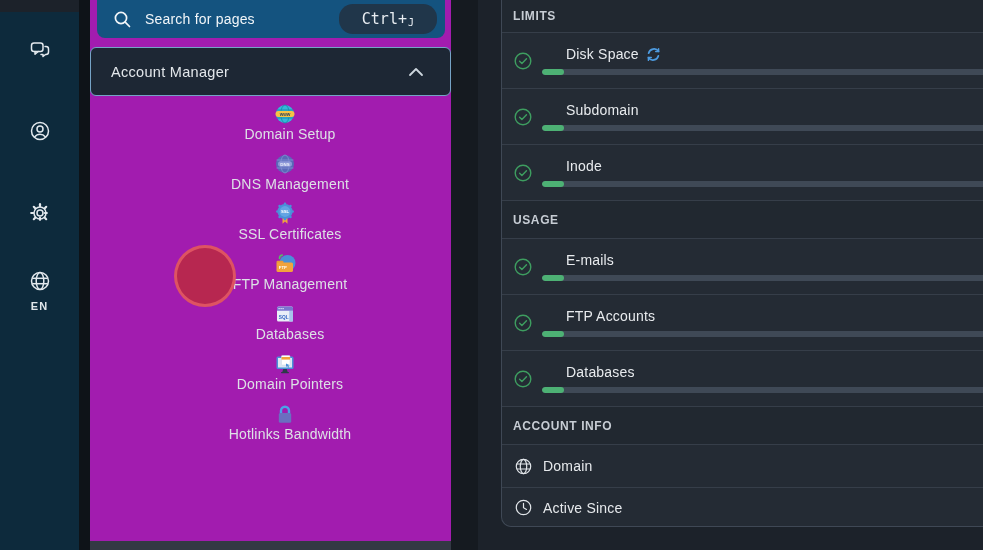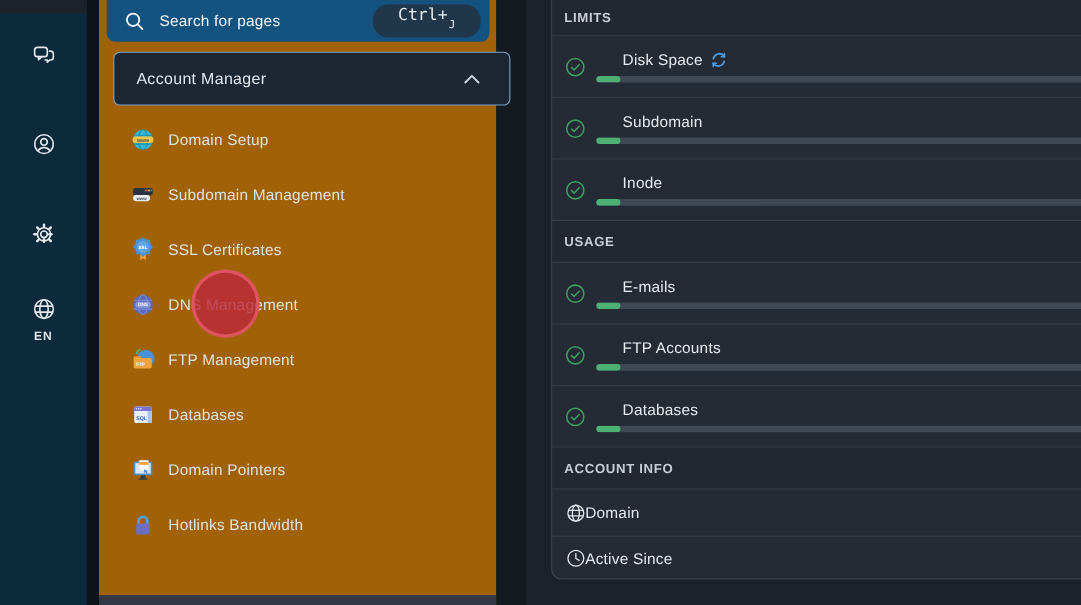--- a/index.html
+++ b/index.html
@@ -10,42 +10,42 @@
     font-family:"Liberation Sans", sans-serif;
     -webkit-font-smoothing:antialiased;
   }
   
   .rail { position:absolute; left:0; top:12px; width:79px; height:550px; background:#0d2a3c; z-index:3; }
   .rail-gap { position:absolute; left:79px; top:0; width:11px; height:550px; background:#0e1318; z-index:3; }
   .rail-icon { position:absolute; left:28px; width:24px; height:24px; cursor:pointer; }
   .rail-label { position:absolute; left:0; top:288px; width:79px; text-align:center;
     font-size:11px; font-weight:bold; letter-spacing:1px; color:#dfe6ea; }
   
-  .sidebar { position:absolute; left:90px; top:0; width:361px; height:550px; background:#a16207; z-index:2; }
+  .sidebar { position:absolute; left:90px; top:0; width:361px; height:550px; background:#a21caf; z-index:2; }
   .search {
     position:absolute; left:7px; top:-10px; width:348px; height:48px;
     background:#14537f; border-radius:8px; display:flex; align-items:center;
     padding:10px 8px 0 16px; cursor:pointer;
   }
   .search-text { color:#f2f6f9; font-size:14px; margin-left:13px; flex:1; letter-spacing:.2px; }
   .search-kbd {
     background:#20364a; color:#e8edf2; border-radius:14px; height:30px;
-    display:flex; align-items:flex-start; padding:0 23px;
+    display:flex; align-items:center; padding:0 23px;
     font-family:"DejaVu Sans Mono", monospace; font-size:15px;
   }
   .search-kbd .kbd-small { font-size:10px; margin-left:1px; align-self:flex-end; padding-bottom:6px; }
   .acct-box {
-    position:absolute; left:13px; top:47px; width:361px; height:49px;
+    position:absolute; left:0; top:47px; width:361px; height:49px;
     border:1px solid #76a3c6; border-radius:6px; background:#1d2734;
     display:flex; align-items:center; justify-content:space-between;
     padding:0 26px 0 20px; cursor:pointer;
   }
   .acct-label { color:#e3e7eb; font-size:14.5px; letter-spacing:.3px; }
   .menu { position:absolute; left:0; top:102px; width:361px; }
-  .mitem { height:50px; display:flex; align-items:center; padding-left:28px; cursor:pointer; }
+  .mitem { height:50px; display:flex; align-items:center; padding-left:28px; cursor:pointer;flex-direction:column; }
   .mitem .micon { width:24px; height:24px; flex:0 0 24px; }
   .mitem .mlabel { margin-left:11px; color:#dde1e6; font-size:14px; letter-spacing:.2px; }
   .sidebar-bottom { position:absolute; left:0; top:541px; width:361px; height:9px; background:#333944; }
   .click-ring {
     position:absolute; left:84px; top:245px; width:62px; height:62px; border-radius:50%;
     background:rgba(188,42,58,0.82); border:3px solid rgba(224,86,99,0.95);
     z-index:5; pointer-events:none;
   }
   
   .gap-dark { position:absolute; left:451px; top:0; width:27px; height:550px; background:#151a20; z-index:1; }
@@ -65,21 +65,21 @@
   .mrow-icon { width:18px; height:18px; flex:0 0 18px; }
   .mrow-body { flex:1; margin-left:10px; padding-right:0; }
   .mrow-labelline { display:flex; align-items:center; gap:7px; }
   .mrow-label { color:#e8ebee; font-size:14px; letter-spacing:.2px;margin-left:24px; }
   .refresh-btn { width:15px; height:15px; cursor:pointer; }
   .bar { margin-top:7px; height:6px; border-radius:3px; background:#3f4956; position:relative; overflow:hidden; }
   .bar-fill { position:absolute; left:0; top:0; height:6px; border-radius:3px; background:#4db174; }
   .irow { display:flex; align-items:center; padding-left:13px; border-bottom:1px solid #363e49; cursor:pointer; }
   .irow.h43 { height:43px; } .irow.h39 { height:39px; border-bottom:none; }
   .irow-icon { width:17px; height:17px; flex:0 0 17px; }
-  .irow-label { margin-left:0; color:#e6e9ec; font-size:14px; letter-spacing:.2px; }
+  .irow-label { margin-left:11px; color:#e6e9ec; font-size:14px; letter-spacing:.2px; }
 </style>
 </head>
 <body>
 
 <div class="rail">
   <div class="rail-icon" style="top:26px">
     <svg width="24" height="24" viewBox="0 0 24 24" fill="none" stroke="#e3e9ee" stroke-width="1.5" stroke-linejoin="round" stroke-linecap="round">
       <rect x="3.5" y="5" width="11.5" height="8.5" rx="2.5"></rect>
       <path d="M7 13.5 v2.8 l3.2-2.8"></path>
       <path d="M17 8.5 h1 a2.5 2.5 0 0 1 2.5 2.5 v3 a2.5 2.5 0 0 1 -2.5 2.5 h-0.5 l-2.5 2 v-2 h-2"></path>
@@ -149,32 +149,32 @@
           <circle cx="12" cy="12" r="9" fill="#35b8d8"></circle>
           <ellipse cx="12" cy="12" rx="4.2" ry="9" fill="none" stroke="#1b8fae" stroke-width="1"></ellipse>
           <path d="M3.6 8 h16.8 M3.6 16 h16.8" stroke="#1b8fae" stroke-width="1" fill="none"></path>
           <rect x="2.5" y="9" width="19" height="6" rx="3" fill="#f6c344"></rect>
           <text x="12" y="13.7" font-size="4.6" font-weight="bold" fill="#33475e" text-anchor="middle" font-family="Liberation Sans, sans-serif">www</text>
         </svg>
       </span>
       <span class="mlabel">Domain Setup</span>
     </div>
 
-    <div class="mitem">
-      <span class="micon">
-        <svg width="24" height="24" viewBox="0 0 24 24">
-          <rect x="3" y="6" width="18" height="6.5" rx="2" fill="#2b3342"></rect>
-          <rect x="13.6" y="7.4" width="2.1" height="1.5" fill="#d95757"></rect>
-          <rect x="16.2" y="7.4" width="2.1" height="1.5" fill="#f2b23e"></rect>
-          <rect x="18.8" y="7.4" width="1.6" height="1.5" fill="#4a90d9"></rect>
-          <rect x="3" y="12.3" width="15.5" height="5.6" rx="2.8" fill="#e8edf2"></rect>
-          <text x="10.7" y="16.6" font-size="4" font-weight="bold" fill="#3a4656" text-anchor="middle" font-family="Liberation Sans, sans-serif">www</text>
-        </svg>
-      </span>
-      <span class="mlabel">Subdomain Management</span>
+
+    <div class="mitem">
+      <span class="micon">
+        <svg width="24" height="24" viewBox="0 0 24 24">
+          <circle cx="12" cy="12" r="9" fill="#5a68b8"></circle>
+          <ellipse cx="12" cy="12" rx="4.2" ry="9" fill="none" stroke="#7d89cf" stroke-width="1"></ellipse>
+          <path d="M3.6 8 h16.8 M3.6 16 h16.8" stroke="#7d89cf" stroke-width="1" fill="none"></path>
+          <rect x="5" y="9.3" width="14" height="5.4" rx="2.7" fill="#8d97d8"></rect>
+          <text x="12" y="13.6" font-size="4.4" font-weight="bold" fill="#f0f2fb" text-anchor="middle" font-family="Liberation Sans, sans-serif">DNS</text>
+        </svg>
+      </span>
+      <span class="mlabel">DNS Management</span>
     </div>
 
     <div class="mitem">
       <span class="micon">
         <svg width="24" height="24" viewBox="0 0 24 24">
           <path d="M9.5 15.5 v6.3 l2.5 -2.2 l2.5 2.2 v-6.3 z" fill="#f2a33c"></path>
           <circle cx="12" cy="9.5" r="7.6" fill="#4a90d9"></circle>
           <g fill="#4a90d9">
             <circle cx="12" cy="1.9" r="1.3"></circle>
               <circle cx="12" cy="17.1" r="1.3"></circle>
@@ -188,33 +188,20 @@
           <circle cx="12" cy="9.5" r="5.4" fill="#63a4e4"></circle>
           <text x="12" y="11.1" font-size="4.2" font-weight="bold" fill="#ffffff" text-anchor="middle" font-family="Liberation Sans, sans-serif">SSL</text>
         </svg>
       </span>
       <span class="mlabel">SSL Certificates</span>
     </div>
 
     <div class="mitem">
       <span class="micon">
         <svg width="24" height="24" viewBox="0 0 24 24">
-          <circle cx="12" cy="12" r="9" fill="#5a68b8"></circle>
-          <ellipse cx="12" cy="12" rx="4.2" ry="9" fill="none" stroke="#7d89cf" stroke-width="1"></ellipse>
-          <path d="M3.6 8 h16.8 M3.6 16 h16.8" stroke="#7d89cf" stroke-width="1" fill="none"></path>
-          <rect x="5" y="9.3" width="14" height="5.4" rx="2.7" fill="#8d97d8"></rect>
-          <text x="12" y="13.6" font-size="4.4" font-weight="bold" fill="#f0f2fb" text-anchor="middle" font-family="Liberation Sans, sans-serif">DNS</text>
-        </svg>
-      </span>
-      <span class="mlabel">DNS Management</span>
-    </div>
-
-    <div class="mitem">
-      <span class="micon">
-        <svg width="24" height="24" viewBox="0 0 24 24">
           <circle cx="14.5" cy="11" r="8" fill="#4a90d9"></circle>
           <path d="M6.5 6.5 q-0.2 -3 2.8 -3.4" stroke="#57b86a" stroke-width="1.6" fill="none" stroke-linecap="round"></path>
           <rect x="3.5" y="8.8" width="7" height="3.4" rx="1.2" fill="#e8963a"></rect>
           <rect x="3.5" y="10.5" width="16.5" height="9.5" rx="1.6" fill="#f2a33c"></rect>
           <text x="9.8" y="17.3" font-size="4.2" font-weight="bold" fill="#ffffff" text-anchor="middle" font-family="Liberation Sans, sans-serif">FTP</text>
         </svg>
       </span>
       <span class="mlabel">FTP Management</span>
     </div>
 

